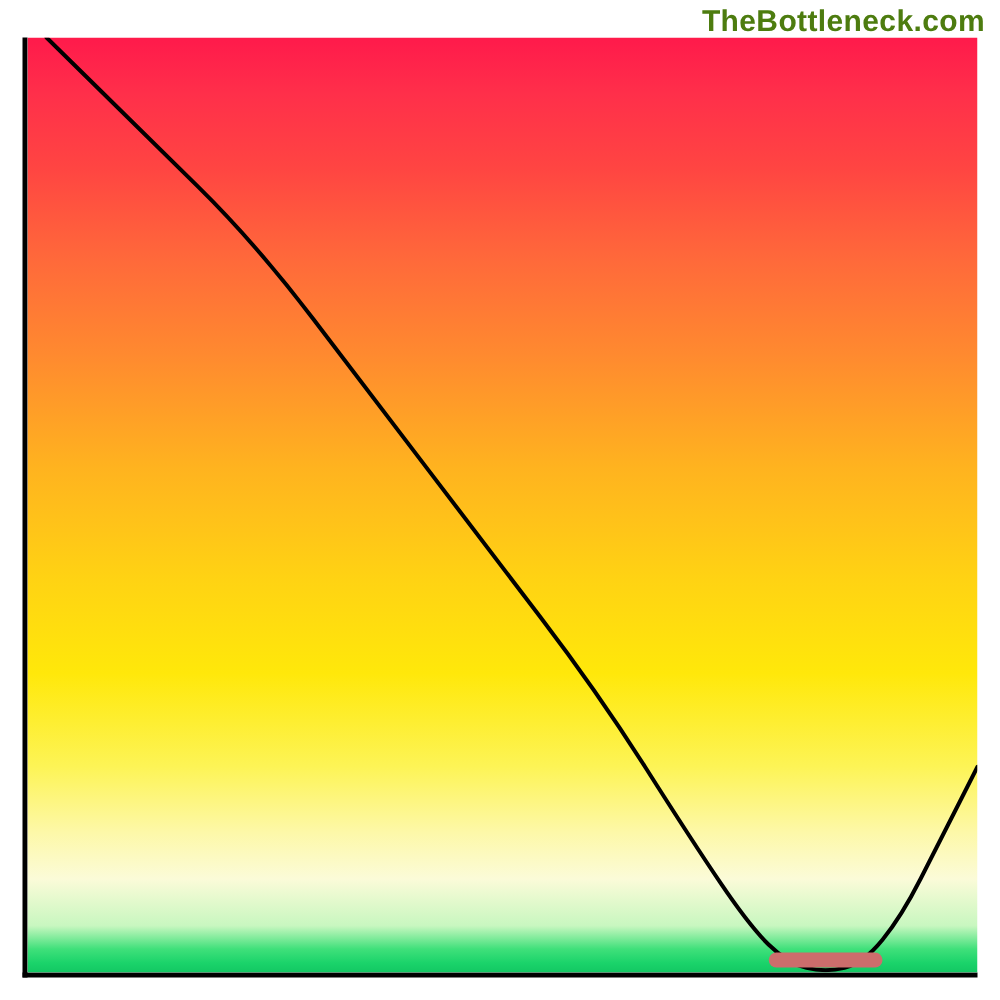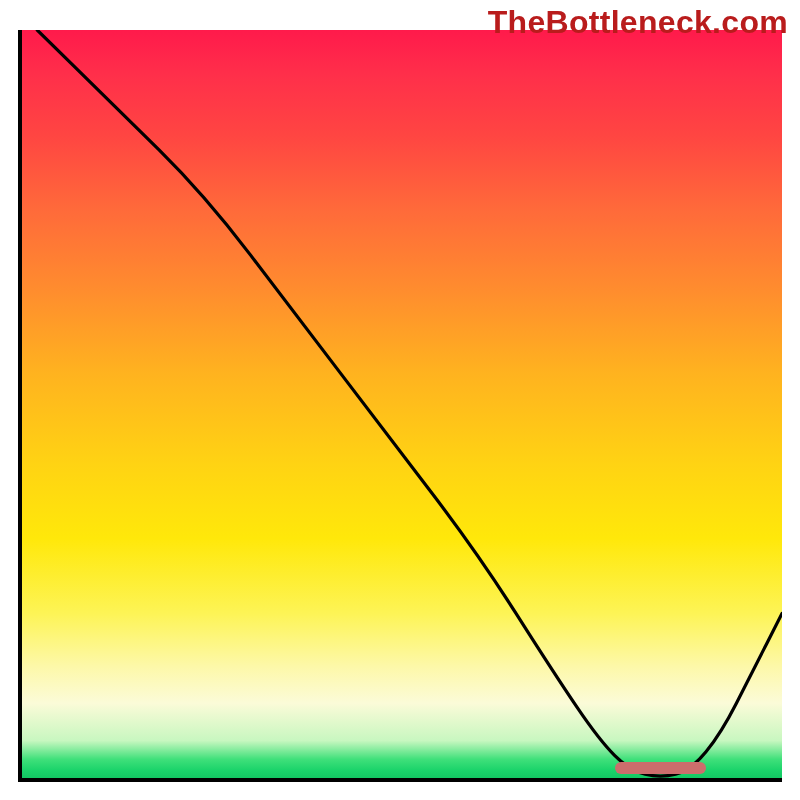--- a/index.html
+++ b/index.html
@@ -8,23 +8,23 @@
     height: 800px;
     background: #ffffff;
     font-family: Arial, Helvetica, sans-serif;
     position: relative;
     overflow: hidden;
   }
   .watermark {
     position: absolute;
     top: 4px;
     right: 12px;
-    font-size: 32px;
+    font-size: 24px;
     font-weight: bold;
-    color: #b91c1c;
+    color: #4d7c0f;
     letter-spacing: 0.3px;
     z-index: 10;
   }
   .plot-frame {
     position: absolute;
     left: 18px;
     top: 30px;
     width: 764px;
     height: 752px;
     border-left: 4px solid #000;

